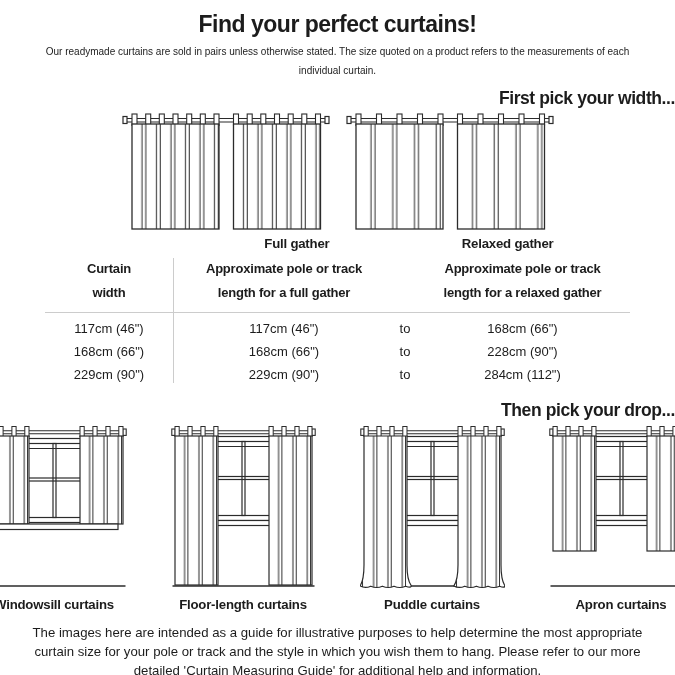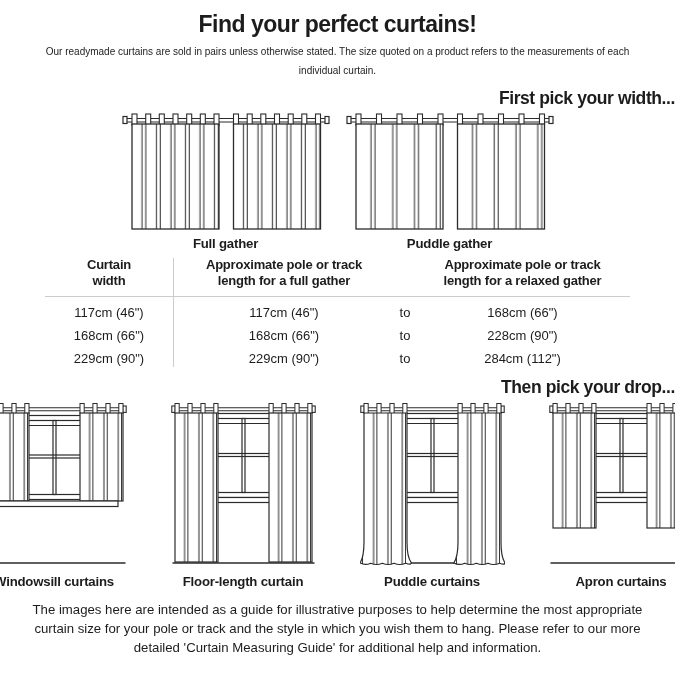--- a/index.html
+++ b/index.html
@@ -2,29 +2,29 @@
 <html><head>
 <meta charset="utf-8">
 <style>
   html,body{margin:0;padding:0;background:#ffffff;}
   body{width:675px;height:675px;overflow:hidden;color:#1c1c1c;
        font-family:"Liberation Sans","DejaVu Sans",sans-serif;}
   .page{width:675px;height:675px;box-sizing:border-box;padding-top:12px;text-align:center;}
   h1{font-size:23px;line-height:25px;margin:0;font-weight:700;letter-spacing:-0.5px;}
   .intro{font-size:10px;line-height:18.5px;margin:6px auto 0;width:608px;}
   h2{font-size:17.5px;line-height:19px;margin:9px 0 0;font-weight:700;letter-spacing:-0.4px;text-align:right;}
-  h2.drop-h{margin-top:8px;}
+  h2.drop-h{margin-top:15px;}
   figure{margin:0;}
-  .gather-row{margin-top:3px;display:flex;justify-content:center;gap:16px;}
+  .gather-row{margin-top:3px;display:flex;justify-content:center;gap:16px;text-align:right;}
   .gather-fig svg{display:block;width:208px;height:124px;}
   figcaption{font-size:13.2px;font-weight:700;margin-top:1px;letter-spacing:-0.2px;}
   .size-table{width:585px;margin:6px auto 0;position:relative;font-size:13px;}
   .v-line{position:absolute;left:128px;top:1px;bottom:3px;width:1px;background:#cccccc;}
   .t-head{display:grid;grid-template-columns:128px 222px 20px 215px;align-items:center;
-          font-weight:700;line-height:16px;padding-bottom:7px;letter-spacing:-0.2px;}
+          font-weight:700;line-height:24px;padding-bottom:7px;letter-spacing:-0.2px;}
   .t-head .cell{white-space:pre-line;}
   .t-divider{border-top:1px solid #cccccc;height:0;}
   .t-rows{margin-top:4px;}
   .t-row{display:grid;grid-template-columns:128px 222px 20px 215px;height:23px;align-items:center;}
   .drop-row{margin-top:5px;display:flex;justify-content:center;gap:44px;}
   .drop-fig{width:145px;}
   .drop-fig svg{display:block;width:145px;height:166px;}
   .drop-fig figcaption{margin-top:6px;}
   .footer{font-size:13.2px;line-height:19px;width:618px;margin:11px auto 8px;}
   svg line,svg rect,svg path{vector-effect:none;}
@@ -117,21 +117,21 @@
           <rect x="92" y="3" width="5" height="11.5"></rect>
           <rect x="111.5" y="3" width="5" height="11.5"></rect>
             <rect x="132" y="3" width="5" height="11.5"></rect>
           <rect x="152.5" y="3" width="5" height="11.5"></rect>
             <rect x="173" y="3" width="5" height="11.5"></rect>
           <rect x="193.5" y="3" width="5" height="11.5"></rect>
         </g>
         <rect x="10" y="13" width="87" height="105" fill="url(#prl)" stroke="#2b2b2b" stroke-width="1.3"></rect>
         <rect x="111.5" y="13" width="87" height="105" fill="url(#prr)" stroke="#2b2b2b" stroke-width="1.3"></rect>
       </svg>
-      <figcaption>Puddle gather</figcaption>
+      <figcaption>Relaxed gather</figcaption>
     </figure>
   </div>
 
   <div class="size-table">
     <div class="v-line"></div>
     <div class="t-head">
       <div class="cell">Curtain
 width</div>
       <div class="cell">Approximate pole or track
 length for a full gather</div>
@@ -222,21 +222,21 @@
             <rect x="42.8" y="1.5" width="4.2" height="10"></rect>
           <rect x="98" y="1.5" width="4.2" height="10"></rect>
             <rect x="110.9" y="1.5" width="4.2" height="10"></rect>
           <rect x="123.9" y="1.5" width="4.2" height="10"></rect>
             <rect x="136.8" y="1.5" width="4.2" height="10"></rect>
         </g>
         <line x1="1.5" y1="161" x2="143.5" y2="161" stroke="#2b2b2b" stroke-width="1.3"></line>
         <rect x="4" y="11" width="43" height="149" fill="url(#pdl)" stroke="#2b2b2b" stroke-width="1.2"></rect>
         <rect x="98" y="11" width="43" height="149" fill="url(#pdr)" stroke="#2b2b2b" stroke-width="1.2"></rect>
       </svg>
-      <figcaption>Floor-length curtain</figcaption>
+      <figcaption>Floor-length curtains</figcaption>
     </figure>
 
     <figure class="drop-fig">
       <svg viewBox="0 0 145 166">
         <g stroke="#2b2b2b" stroke-width="1.1">
           <rect x="0.8" y="4" width="3.4" height="6.4" fill="#ffffff"></rect>
           <rect x="140.8" y="4" width="3.4" height="6.4" fill="#ffffff"></rect>
           <line x1="4.2" y1="5.8" x2="140.8" y2="5.8"></line>
           <line x1="4.2" y1="8.8" x2="140.8" y2="8.8"></line>
         </g>

